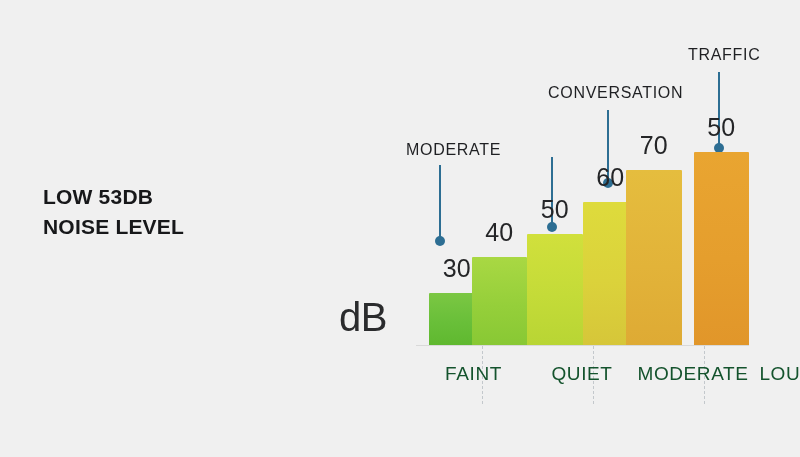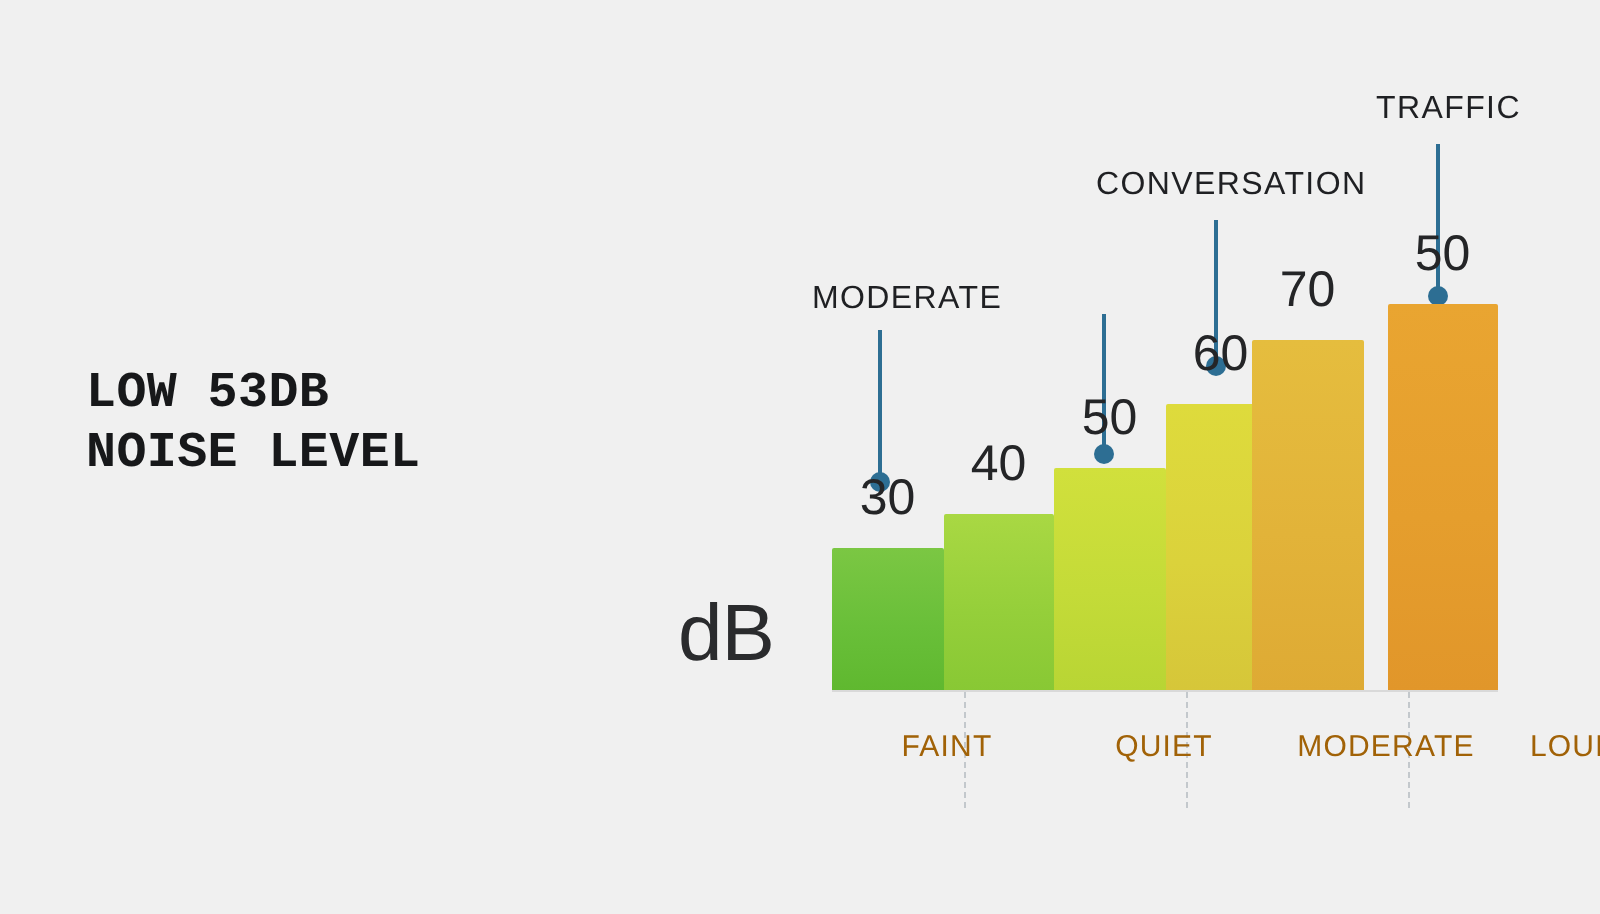--- a/index.html
+++ b/index.html
@@ -24,23 +24,23 @@
   }
 
   
   .copy {
     position: absolute;
     left: 43px;
     top: 182px;
     width: 280px;
   }
   .headline {
-    font-family: Liberation Mono, monospace;
+    font-family: Liberation Sans, sans-serif;
     font-weight: bold;
-    font-size: 25px;
+    font-size: 21px;
     line-height: 30px;
     letter-spacing: 0.2px;
     color: #17181a;
     margin: 0;
     white-space: pre-line;
   }
   .subcopy {
     margin: 0;
     padding-top: 17px;
     font-family: "Liberation Sans", sans-serif;
@@ -131,24 +131,24 @@
     top: 365px;
     width: 355px;
     height: 20px;
   }
   .cat {
     position: absolute;
     top: 0;
     text-align: center;
     font-family: "Liberation Sans", sans-serif;
     font-weight: normal;
-    font-size: 15px;
+    font-size: 19px;
     line-height: 18px;
     letter-spacing: 0.6px;
-    color: #a16207;
+    color: #14532d;
   }
 
   
   .callout-label {
     position: absolute;
     font-family: "Liberation Sans", sans-serif;
     font-weight: normal;
     font-size: 16px;
     line-height: 16px;
     letter-spacing: 0.7px;
@@ -192,21 +192,21 @@
     <div class="callout-label" style="left:218px; top:85px;">CONVERSATION</div>
     <div class="callout-line" style="left:277px; top:110px; height:72px;"></div>
     <div class="callout-dot" style="left:273px; top:178px;"></div>
 
     <div class="callout-label" style="left:358px; top:47px;">TRAFFIC</div>
     <div class="callout-line" style="left:388px; top:72px; height:74px;"></div>
     <div class="callout-dot" style="left:384px; top:143px;"></div>
 
     <div class="bars">
 
-      <div class="bar" style="left:0px; height:72px;">
+      <div class="bar" style="left:13px; height:53px;">
         <div class="fill" style="background:linear-gradient(180deg,#7bc743 0%,#69bf39 55%,#5fb82f 100%);"></div>
         <div class="val">30</div>
       </div>
 
       <div class="bar" style="left:55.5px; height:89px;">
         <div class="fill" style="background:linear-gradient(180deg,#a9d843 0%,#95cf3a 55%,#88c834 100%);"></div>
         <div class="val">40</div>
       </div>
 
       <div class="bar" style="left:111px; height:112px;">

